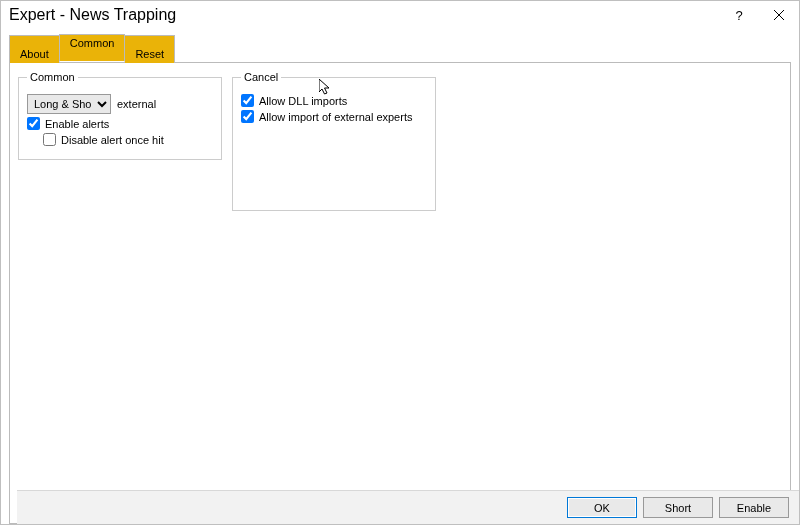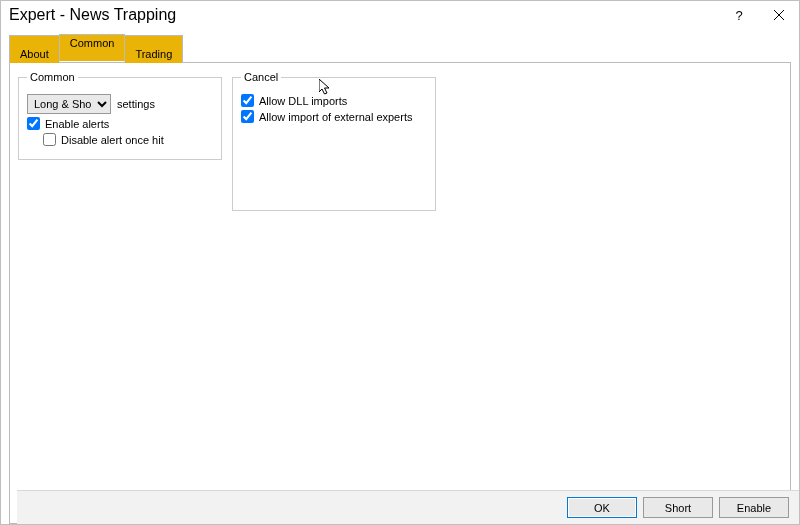--- a/index.html
+++ b/index.html
@@ -46,32 +46,32 @@
           <line x1="10" y1="0" x2="0" y2="10" stroke="#000" stroke-width="1"></line>
         </svg>
     </div>
   </div>
 </div>
 
 <div class="content">
   <div class="tabs">
     <div class="tab"><span>About</span></div>
     <div class="tab active"><span>Common</span></div>
-    <div class="tab"><span>Trading</span></div>
+    <div class="tab"><span>Reset</span></div>
   </div>
   <div class="tab-body">
     <div class="cols">
       <div class="left-col">
         <fieldset class="group">
           <legend>Common</legend>
           <div class="row">
             <select class="sel">
               <option>Long &amp; Short</option>
             </select>
-            <span>settings</span>
+            <span>external</span>
           </div>
           <div class="row">
             <label class="cb">
               <input type="checkbox" checked="" style="">
               <span>Enable alerts</span>
             </label>
           </div>
           <div class="row indent">
             <label class="cb">
               <input type="checkbox" style="">

